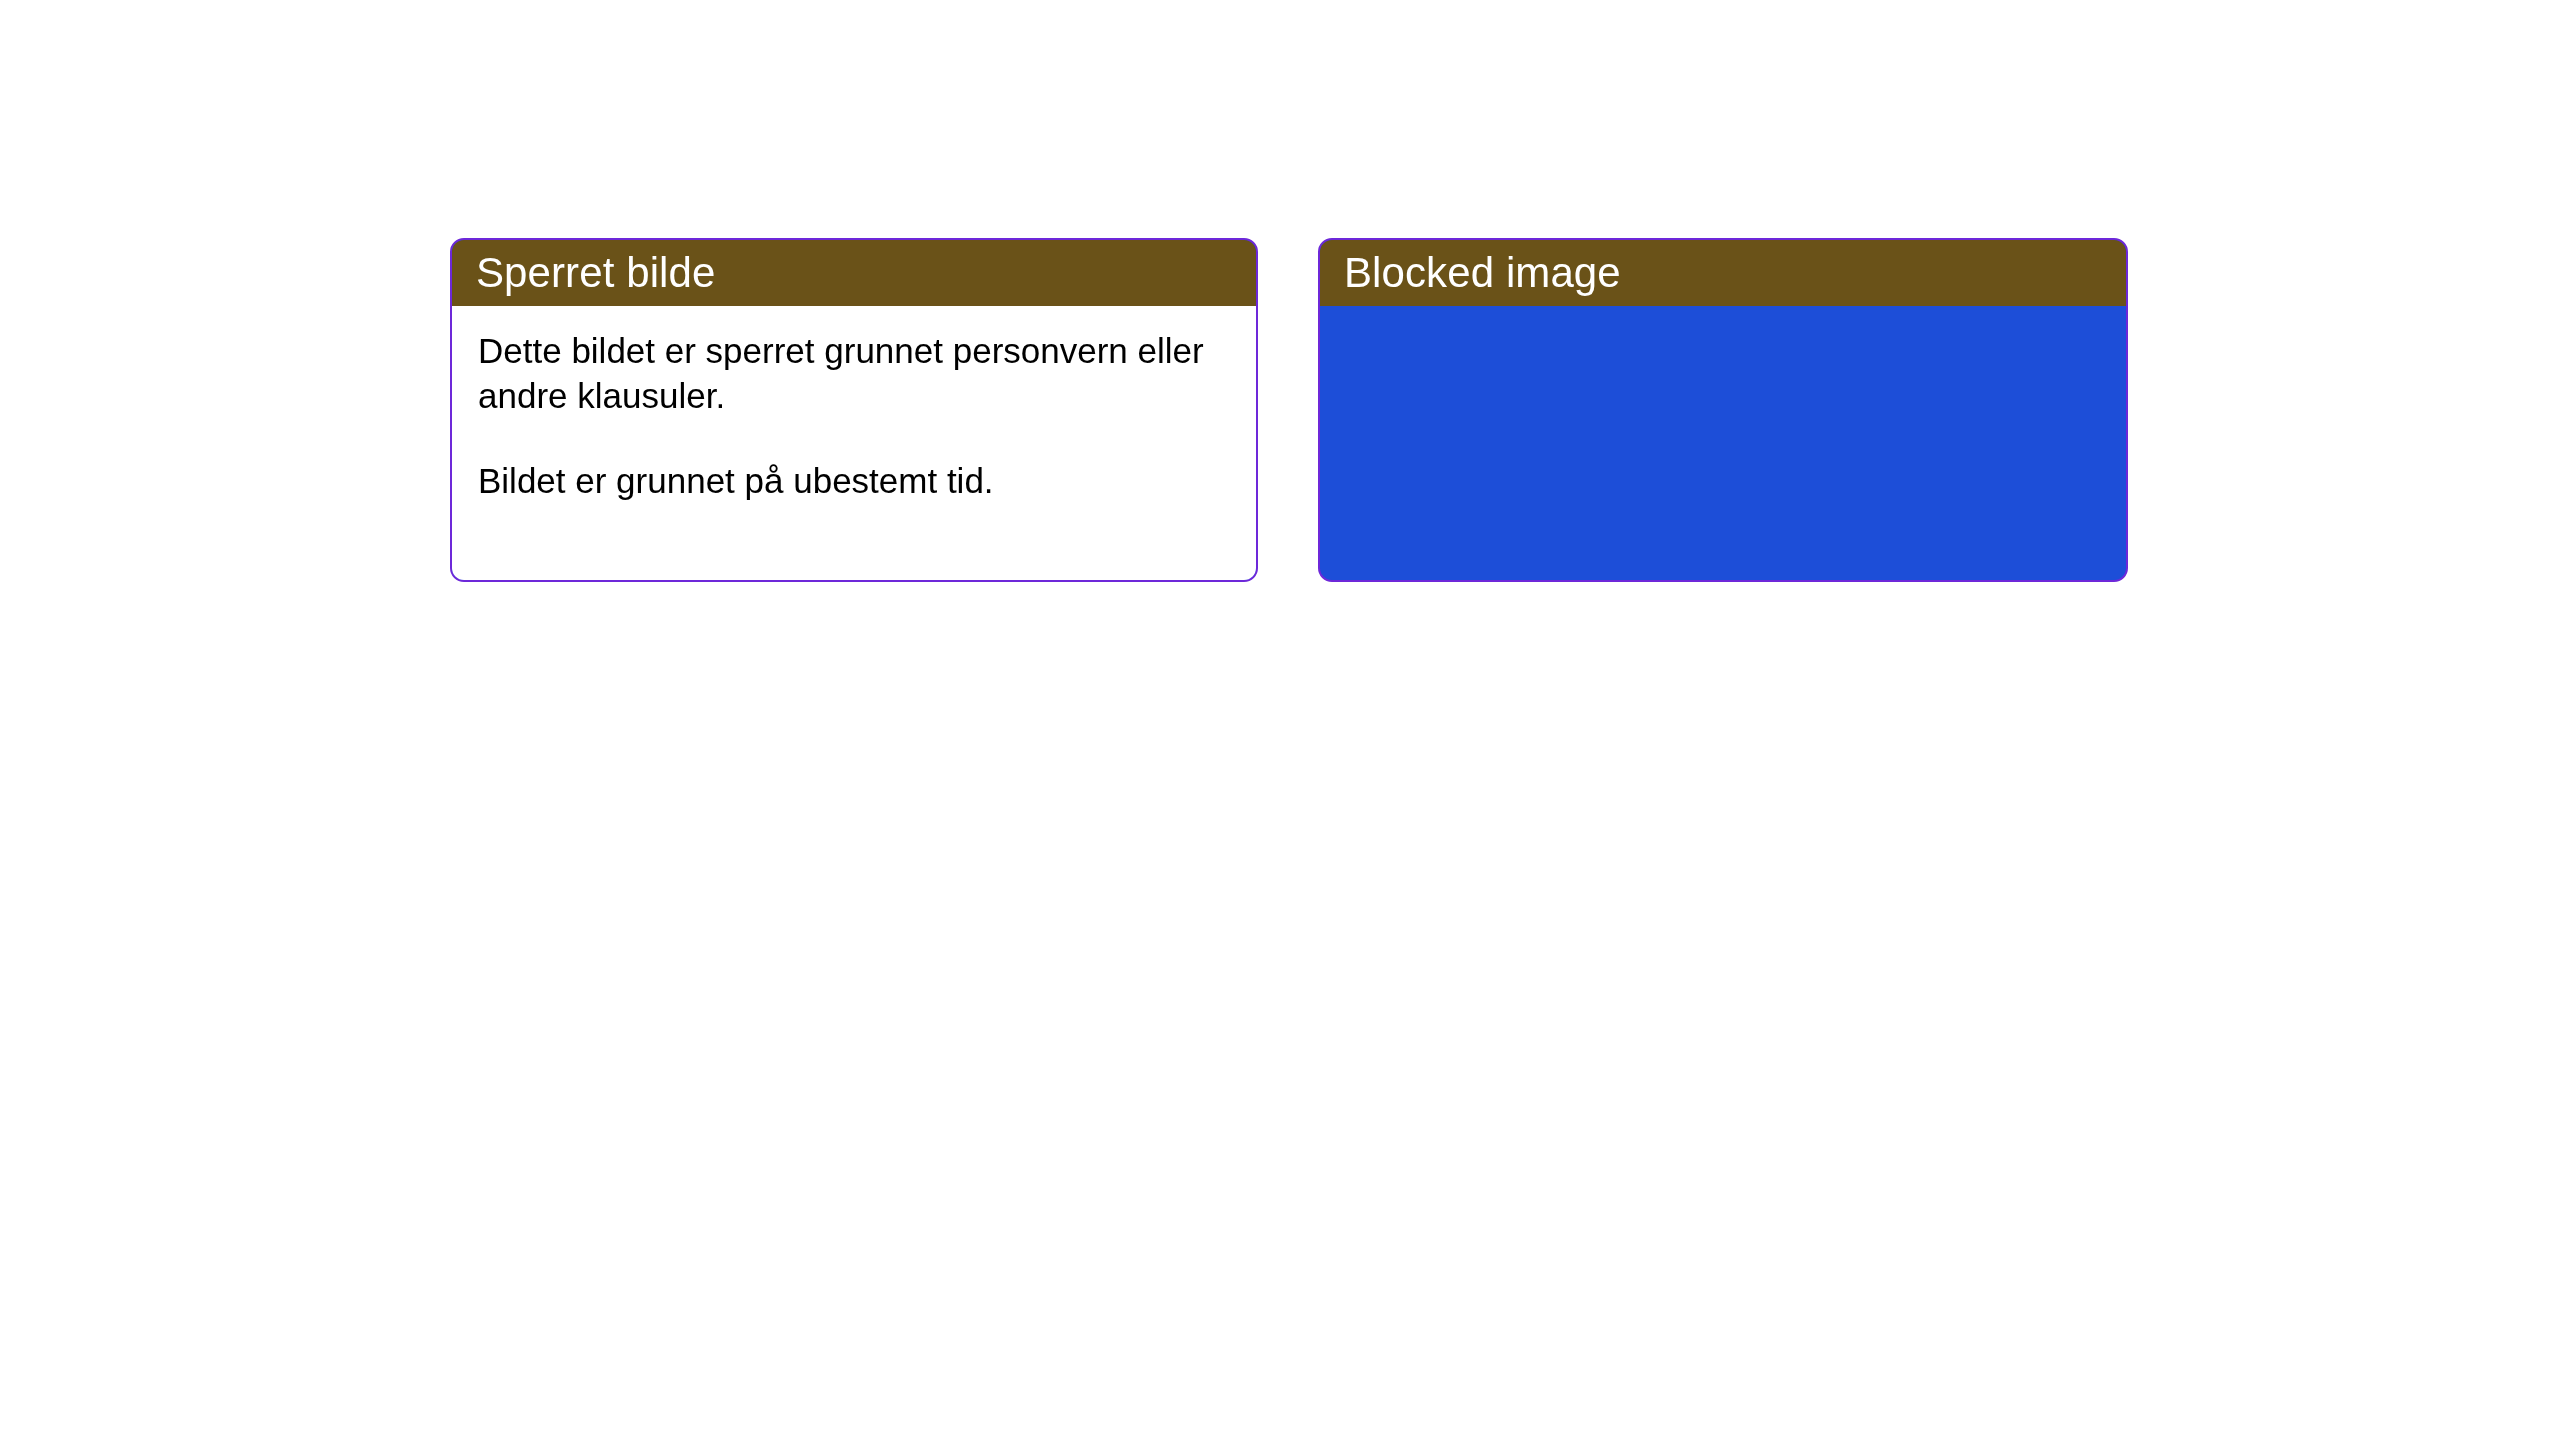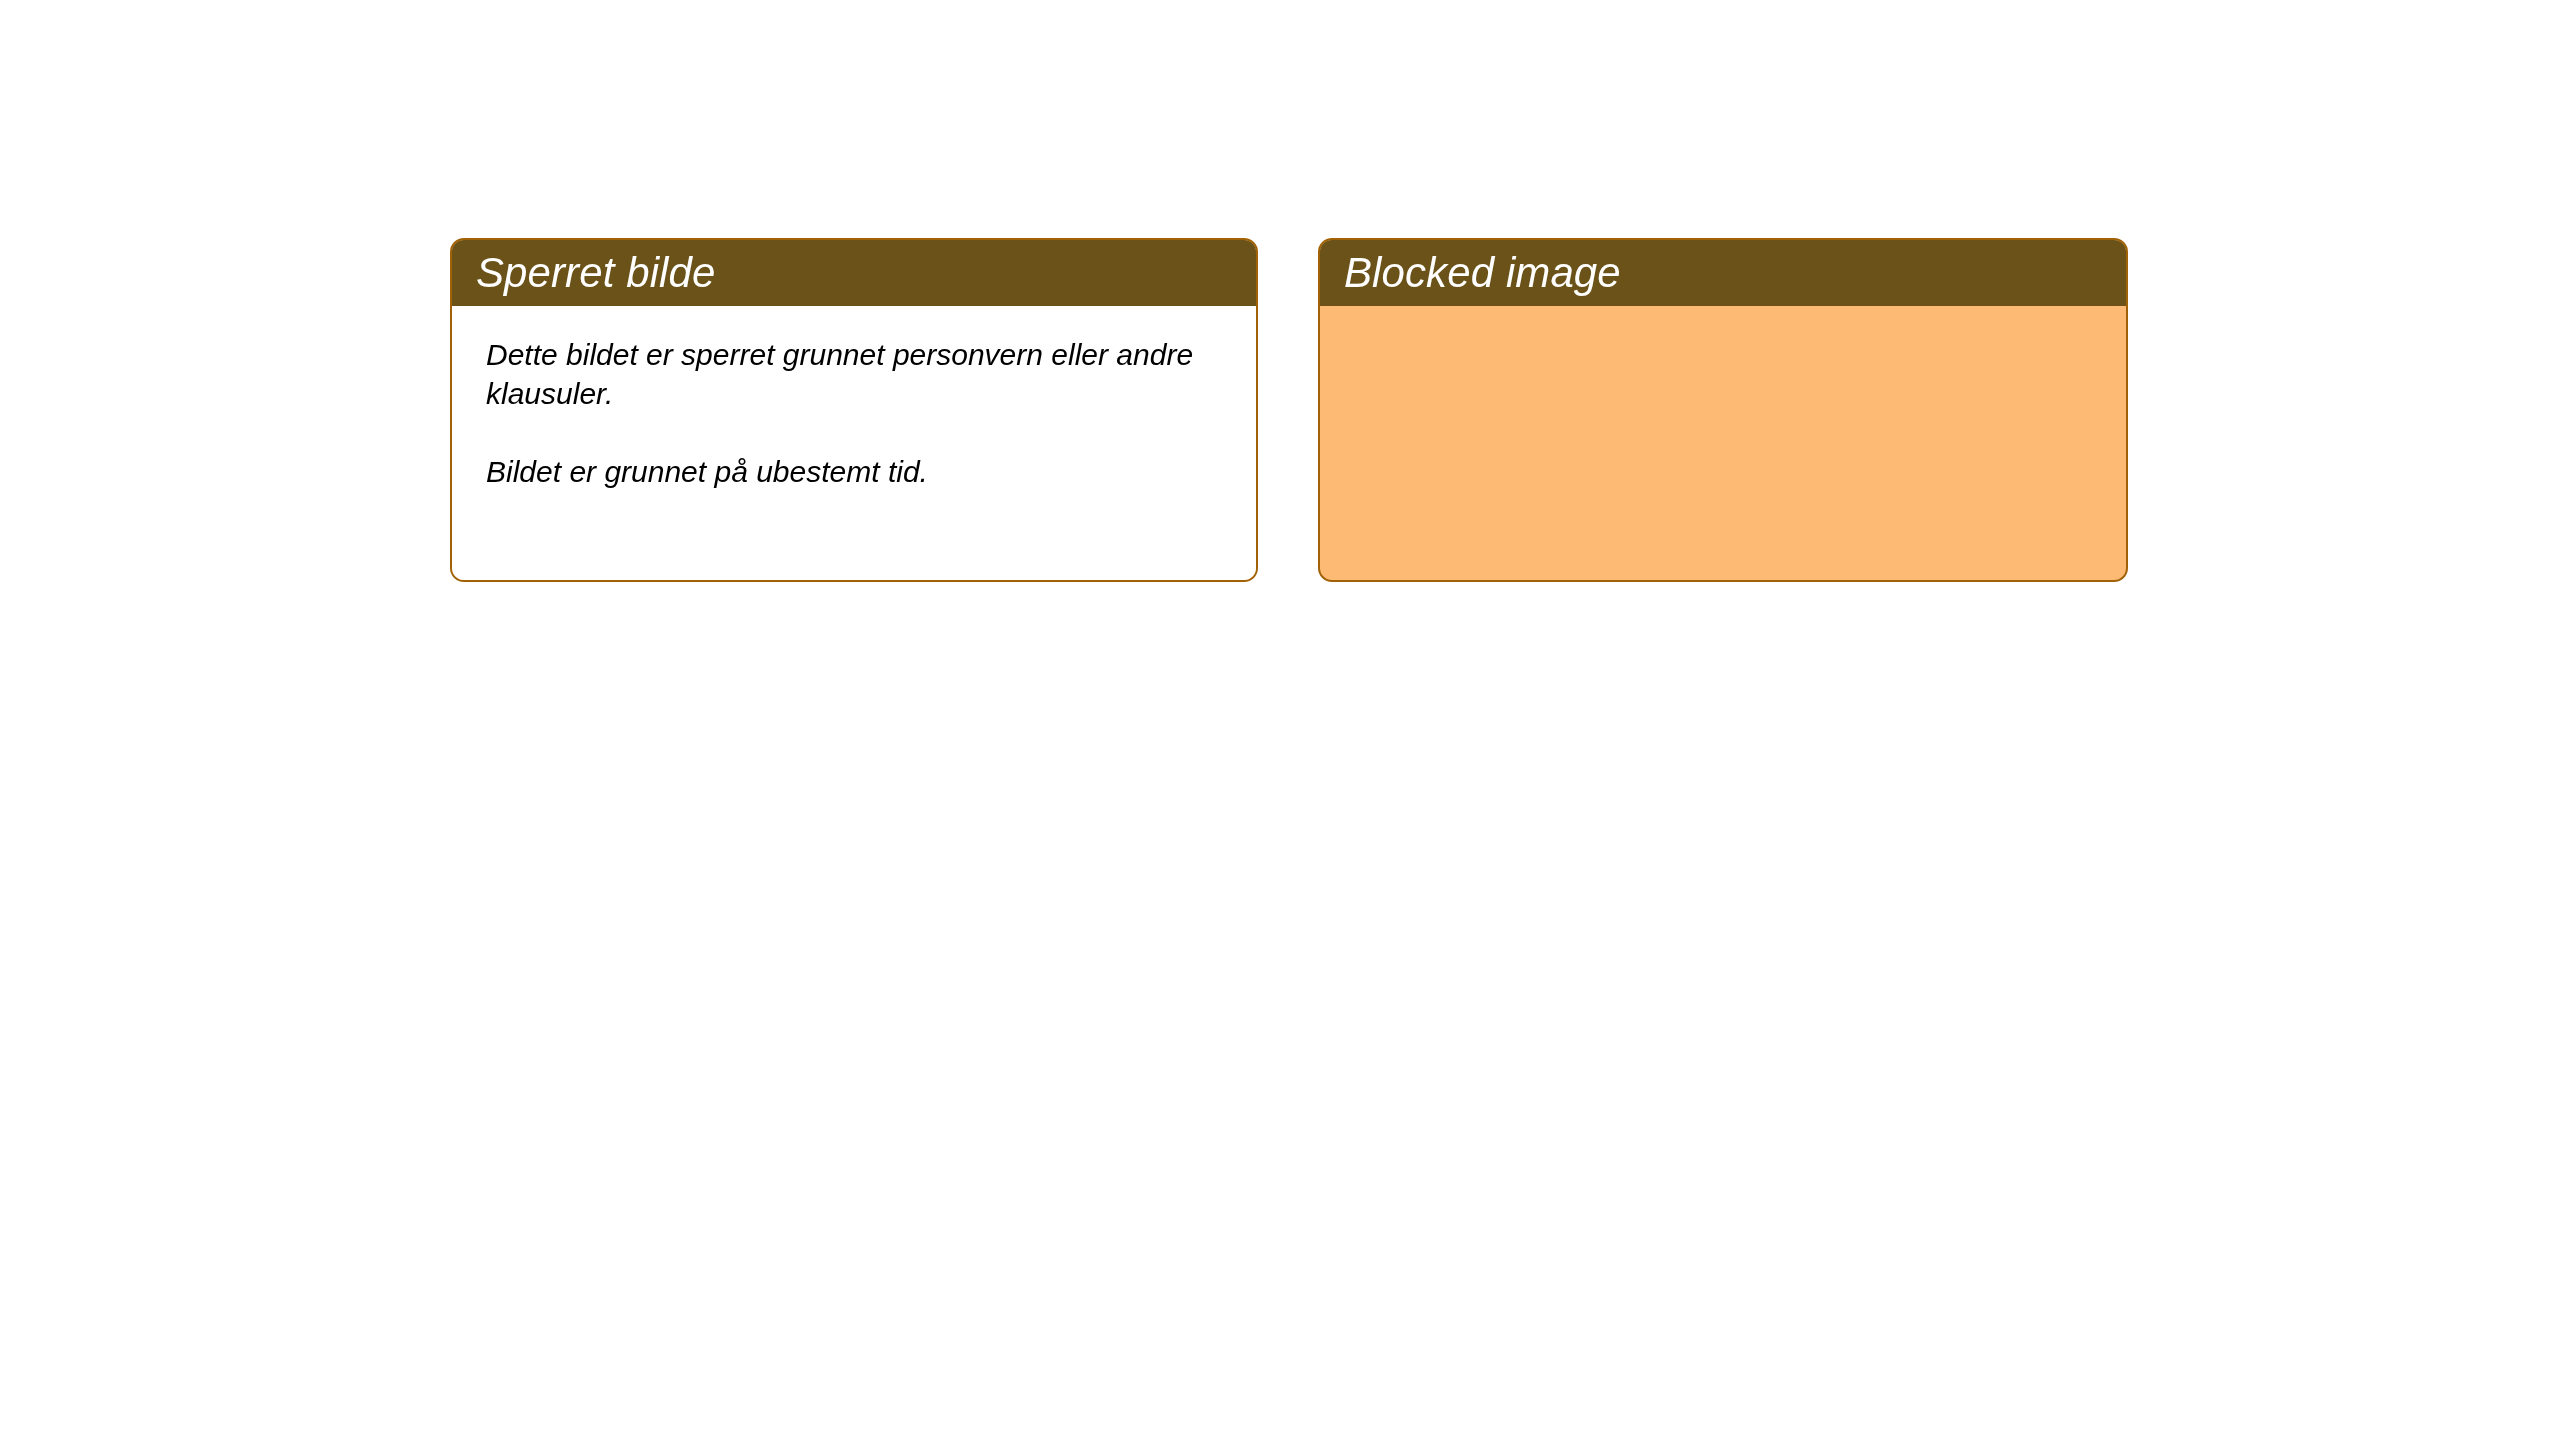--- a/index.html
+++ b/index.html
@@ -22,27 +22,26 @@
     position: absolute;
     left: 0;
     top: 0;
     width: 2560px;
     height: 1440px;
   }
 
   .card {
     position: absolute;
     box-sizing: border-box;
-    background: #fdba74;
-    border: 2px solid #a16207;
+    background: #1d4ed8;
+    border: 2px solid #6d28d9;
     border-radius: 14px;
     overflow: hidden;
     display: flex;
     flex-direction: column;
-    font-style: italic;
   }
 
   .card--blocked-no {
     left: 450px;
     top: 238px;
     width: 808px;
     height: 344px;
   }
 
   .card--blocked-en {
@@ -74,23 +73,23 @@
 
   .card-body {
     flex: 1 1 auto;
     padding: 22px 24px 20px 26px;
     box-sizing: border-box;
     background: #ffffff;
   }
 
   .card-paragraph {
     color: #000000;
-    font-size: 30px;
+    font-size: 35px;
     line-height: 1.29;
-    margin: 8px;
+    margin: 0;
     font-weight: 400;
   }
 
   .card-paragraph + .card-paragraph {
     margin-top: 40px;
   }
 </style>
 </head>
 <body>
 

